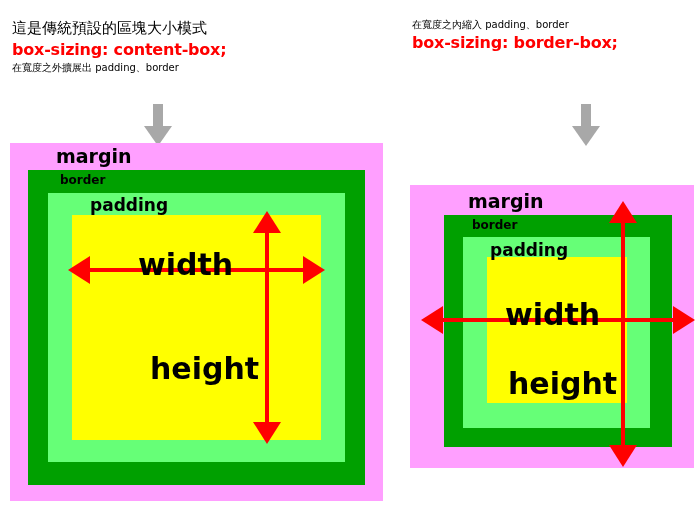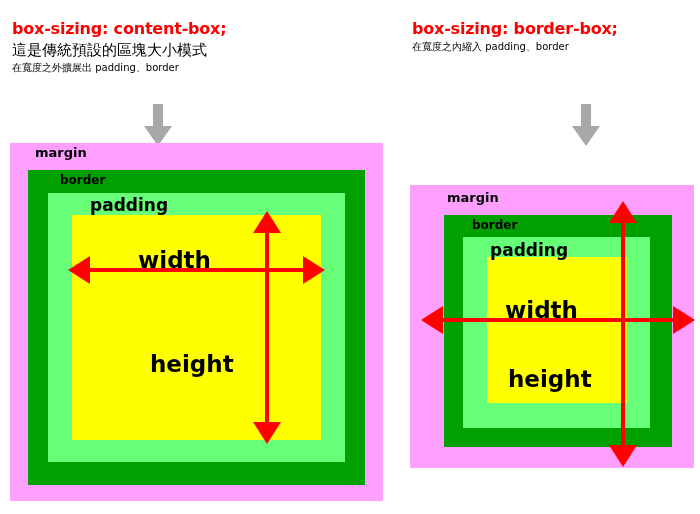--- a/index.html
+++ b/index.html
@@ -45,24 +45,24 @@
   .border-layer{background:#00a000;}
   .padding-layer{background:#66ff77;}
   .content-layer{background:#ffff00;}
 
   .lbl{
     position:absolute;
     font-weight:bold;color:#000000;
     white-space:nowrap;
     font-family:"DejaVu Sans","Liberation Sans",sans-serif;
   }
-  .lbl-margin{font-size:13px;}
+  .lbl-margin{font-size:19px;margin-left:21px;}
   .lbl-border{font-size:12px;}
   .lbl-padding{font-size:17px;}
-  .lbl-dim{font-size:23px;}
+  .lbl-dim{font-size:30px;}
 
   
   .arrow-h,.arrow-v{position:absolute;}
   .arrow-h .bar{position:absolute;height:4px;background:#ff0000;top:50%;margin-top:-2px;}
   .arrow-h .tipL,.arrow-h .tipR{position:absolute;top:50%;width:0;height:0;}
   .arrow-h .tipL{left:0;margin-top:-14px;
     border-top:14px solid transparent;border-bottom:14px solid transparent;
     border-right:22px solid #ff0000;}
   .arrow-h .tipR{right:0;margin-top:-14px;
     border-top:14px solid transparent;border-bottom:14px solid transparent;
@@ -76,33 +76,33 @@
   .arrow-v .tipB{bottom:0;margin-left:-14px;
     border-left:14px solid transparent;border-right:14px solid transparent;
     border-top:22px solid #ff0000;}
 </style>
 </head>
 <body>
 
 <div class="stage">
 
   <div class="caption" id="caption-left">
+    <div class="line l1">這是傳統預設的區塊大小模式</div>
     <div class="line l2">box-sizing: content-box;</div>
-    <div class="line l1">這是傳統預設的區塊大小模式</div>
     <div class="line l3">在寬度之外擴展出  padding、border</div>
   </div>
 
   <div class="gray-arrow" id="gray-arrow-left">
     <div class="shaft"></div>
     <div class="head"></div>
   </div>
 
   <div class="caption" id="caption-right">
+    <div class="line l3">在寬度之內縮入  padding、border</div>
     <div class="line l2">box-sizing: border-box;</div>
-    <div class="line l3">在寬度之內縮入  padding、border</div>
   </div>
 
   <div class="gray-arrow" id="gray-arrow-right">
     <div class="shaft"></div>
     <div class="head"></div>
   </div>
 
   <div class="figure" id="figure-left" style="left:10px;top:143px;width:373px;height:358px;">
 
     <div class="layer margin-layer" style="left:0;top:0;width:373px;height:358px;"></div>

